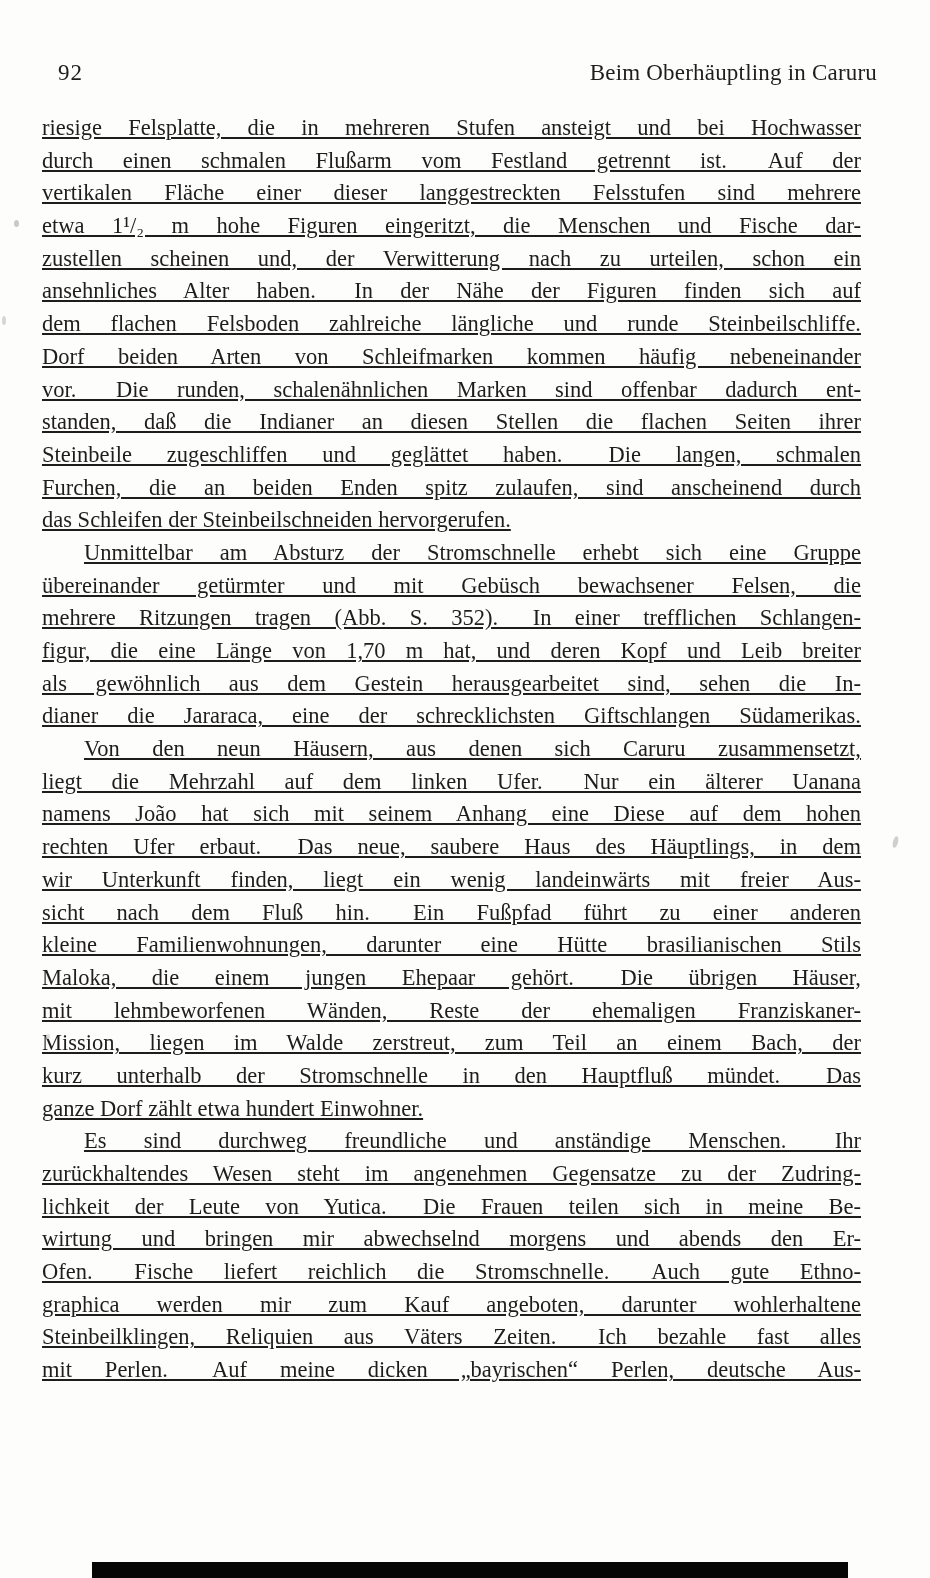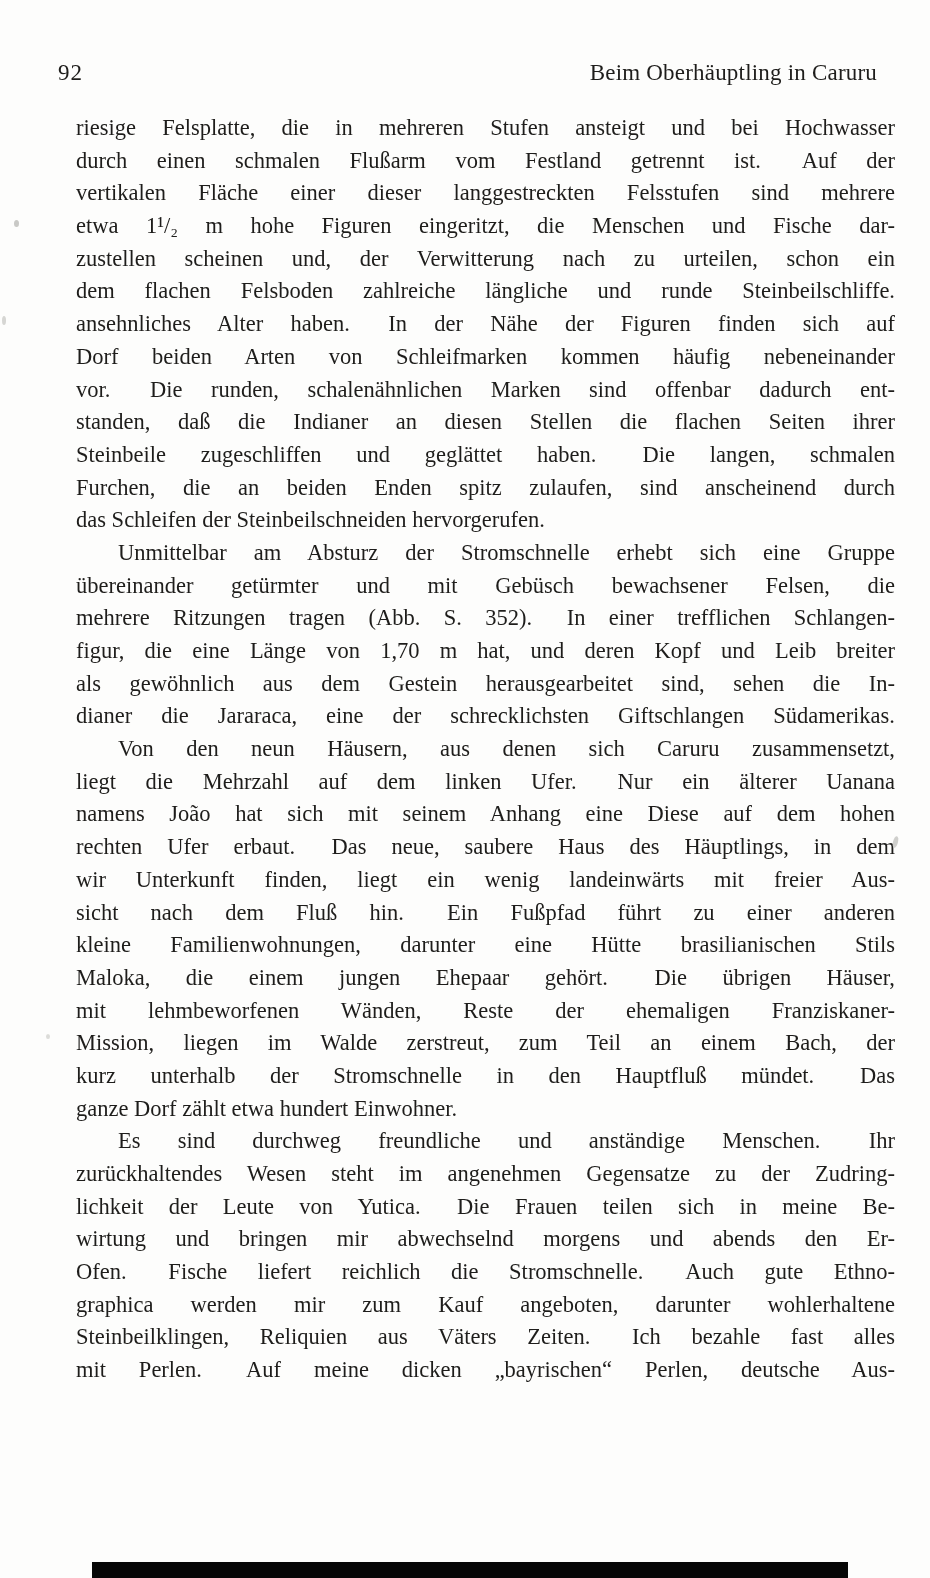--- a/index.html
+++ b/index.html
@@ -21,22 +21,23 @@
     justify-content: space-between;
     align-items: baseline;
     font-size: 23px;
     line-height: 30px;
   }
   .page-number { letter-spacing: 1px; }
   .running-title { letter-spacing: 0.2px; }
   .body-block {
     position: absolute;
     top: 112px;
-    left: 76px;
+    left: 42px;
     width: 819px;
+    text-decoration: underline;
   }
   .line {
     font-size: 22.5px;
     line-height: 32.7px;
     height: 32.7px;
     overflow: hidden;
     text-align: justify;
     text-align-last: justify;
     white-space: normal;
   }
@@ -72,22 +73,22 @@
     <span class="page-number">92</span>
     <span class="running-title">Beim Oberhäuptling in Caruru</span>
   </div>
 
   <div class="body-block">
       <div class="line">riesige Felsplatte, die in mehreren Stufen ansteigt und bei Hochwasser</div>
       <div class="line">durch einen schmalen Flußarm vom Festland getrennt ist.  Auf der</div>
       <div class="line">vertikalen Fläche einer dieser langgestreckten Felsstufen sind mehrere</div>
       <div class="line">etwa 1¹/₂ m hohe Figuren eingeritzt, die Menschen und Fische dar-</div>
       <div class="line">zustellen scheinen und, der Verwitterung nach zu urteilen, schon ein</div>
+      <div class="line">ansehnliches Alter haben.  In der Nähe der Figuren finden sich auf</div>
       <div class="line">dem flachen Felsboden zahlreiche längliche und runde Steinbeilschliffe.</div>
-      <div class="line">ansehnliches Alter haben.  In der Nähe der Figuren finden sich auf</div>
       <div class="line">Dorf beiden Arten von Schleifmarken kommen häufig nebeneinander</div>
       <div class="line">vor.  Die runden, schalenähnlichen Marken sind offenbar dadurch ent-</div>
       <div class="line">standen, daß die Indianer an diesen Stellen die flachen Seiten ihrer</div>
       <div class="line">Steinbeile zugeschliffen und geglättet haben.  Die langen, schmalen</div>
       <div class="line">Furchen, die an beiden Enden spitz zulaufen, sind anscheinend durch</div>
       <div class="line flush">das Schleifen der Steinbeilschneiden hervorgerufen.</div>
       <div class="line indent">Unmittelbar am Absturz der Stromschnelle erhebt sich eine Gruppe</div>
       <div class="line">übereinander getürmter und mit Gebüsch bewachsener Felsen, die</div>
       <div class="line">mehrere Ritzungen tragen (Abb. S. 352).  In einer trefflichen Schlangen-</div>
       <div class="line">figur, die eine Länge von 1,70 m hat, und deren Kopf und Leib breiter</div>

